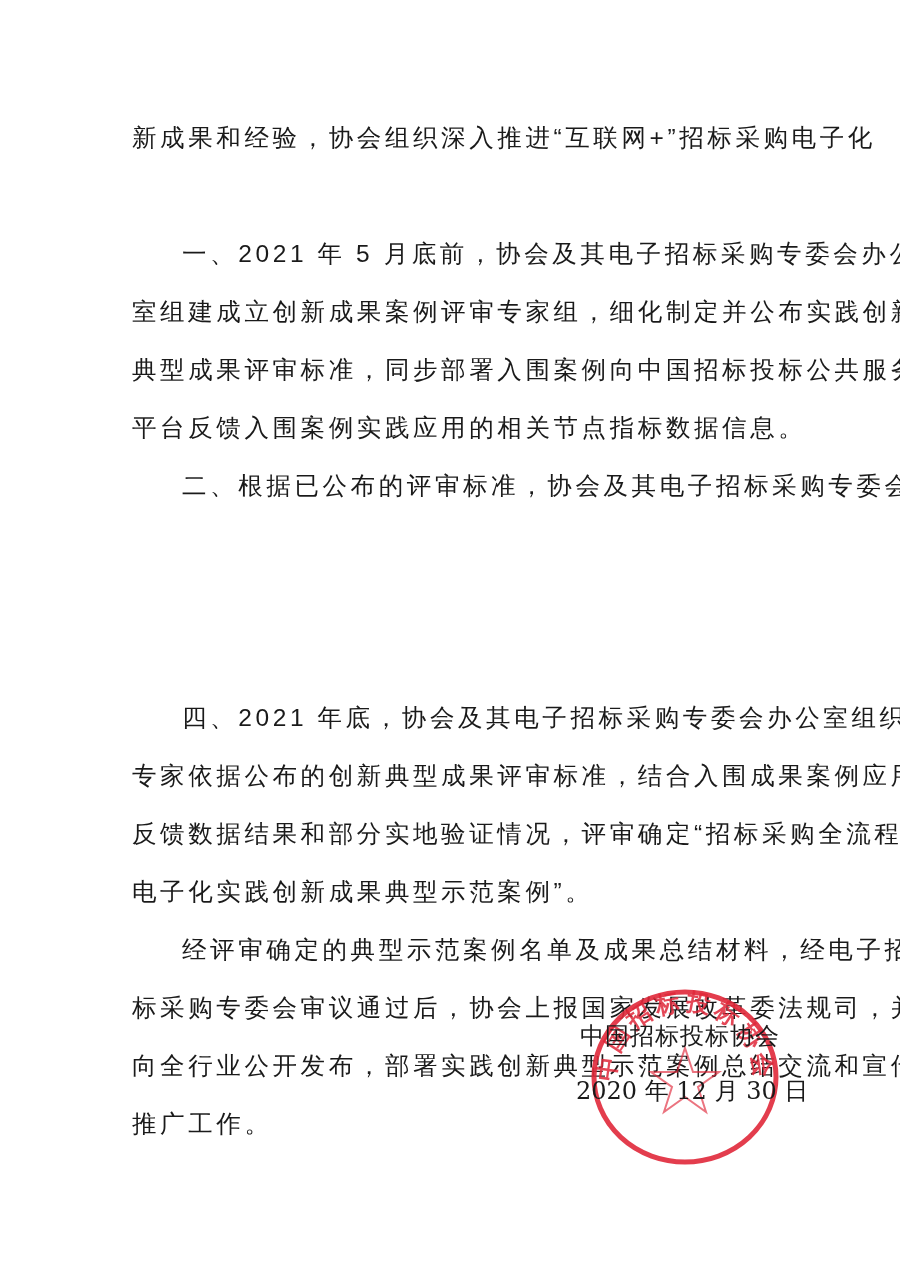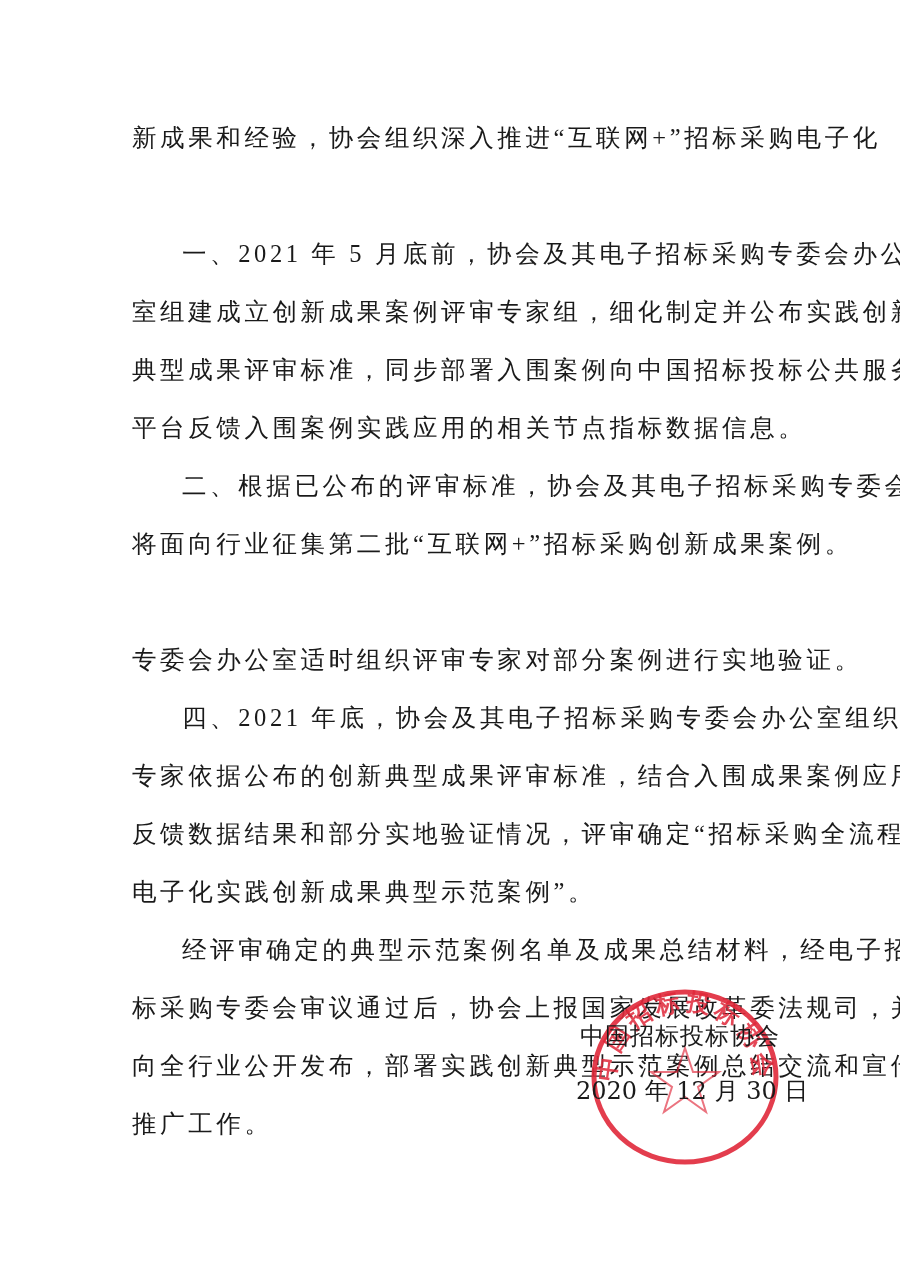--- a/index.html
+++ b/index.html
@@ -2,21 +2,21 @@
 <html><head>
   <meta charset="utf-8">
   <style>
     html, body { margin: 0; padding: 0; background: #ffffff; }
     body { width: 900px; height: 1277px; position: relative; overflow: hidden; }
     .page { position: absolute; left: 0; top: 0; width: 900px; height: 1277px; background: #ffffff; }
     .line {
       position: absolute;
       left: 132px;
       width: 640px;
-      font-family: Liberation Serif, serif;
+      font-family: Liberation Sans, sans-serif;
       font-size: 24.5px;
       color: #1a1a1a;
       white-space: nowrap;
       letter-spacing: 3.6px;
       line-height: 30px;
     }
     .indent { left: 182px; }
     .sig {
       position: absolute;
       font-family: "DejaVu Serif", "Liberation Serif", serif;
@@ -38,23 +38,21 @@
 <div class="page">
 
   <div class="line" style="top:123px">新成果和经验，协会组织深入推进“互联网+”招标采购电子化</div>
 
   <div class="line indent" style="top:239px">一、2021 年 5 月底前，协会及其电子招标采购专委会办公</div>
   <div class="line" style="top:297px">室组建成立创新成果案例评审专家组，细化制定并公布实践创新</div>
   <div class="line" style="top:355px">典型成果评审标准，同步部署入围案例向中国招标投标公共服务</div>
   <div class="line indent" style="top:471px">二、根据已公布的评审标准，协会及其电子招标采购专委会</div>
 
   <div class="line" style="top:413px">平台反馈入围案例实践应用的相关节点指标数据信息。</div>
-  <div class="line" style="top:529px">将面向行业征集第二批“互联网+”招标采购创新成果案例。</div>
 
-  <div class="line" style="top:645px">专委会办公室适时组织评审专家对部分案例进行实地验证。</div>
 
   <div class="line indent" style="top:703px">四、2021 年底，协会及其电子招标采购专委会办公室组织</div>
   <div class="line" style="top:761px">专家依据公布的创新典型成果评审标准，结合入围成果案例应用</div>
   <div class="line" style="top:877px">电子化实践创新成果典型示范案例”。</div>
   <div class="line" style="top:819px">反馈数据结果和部分实地验证情况，评审确定“招标采购全流程</div>
 
   <div class="line indent" style="top:935px">经评审确定的典型示范案例名单及成果总结材料，经电子招</div>
   <div class="line" style="top:993px">标采购专委会审议通过后，协会上报国家发展改革委法规司，并</div>
   <div class="line" style="top:1051px">向全行业公开发布，部署实践创新典型示范案例总结交流和宣传</div>
   <div class="line" style="top:1109px">推广工作。</div>

